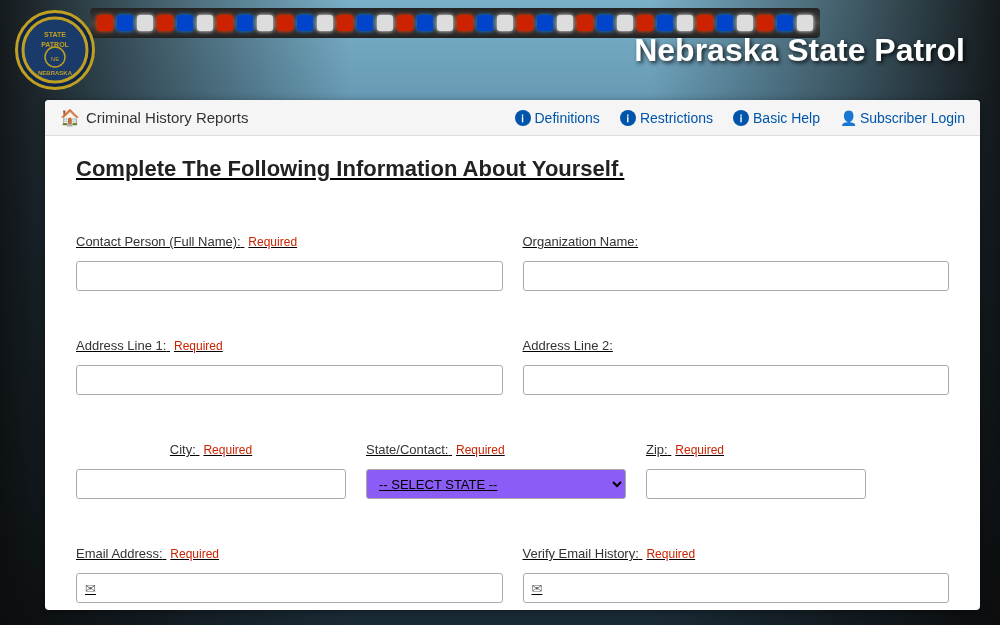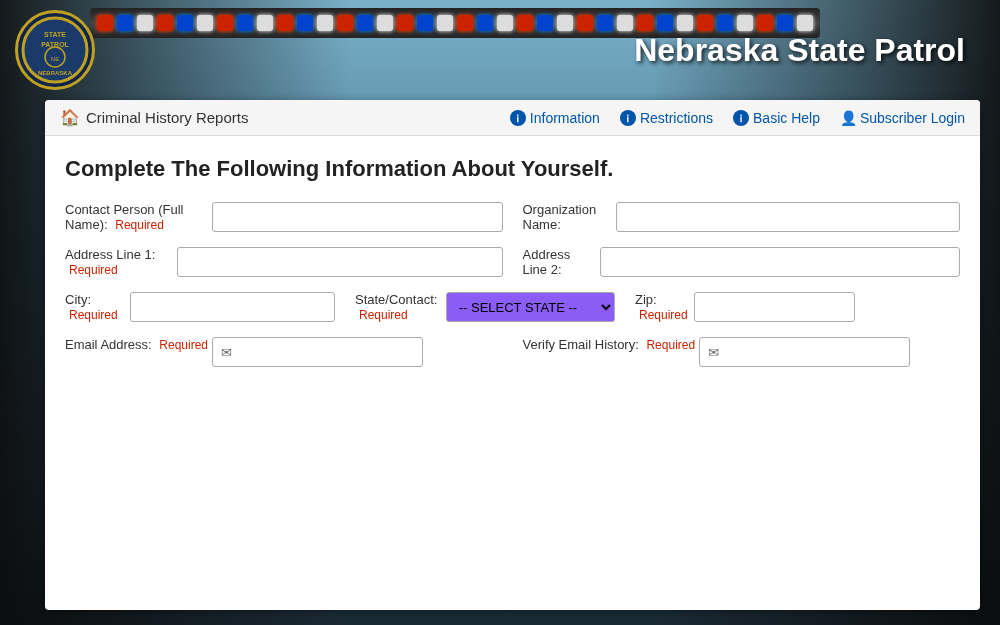--- a/index.html
+++ b/index.html
@@ -168,42 +168,44 @@
 
     .person-icon {
       width: 16px;
       height: 16px;
       color: #0055aa;
       font-size: 14px;
     }
 
     
     .form-area {
-      padding: 20px 20px;
+      padding: 20px 31px;
       overflow-y: auto;
       flex: 1;
+      text-decoration: underline;
     }
 
     .form-title {
       font-size: 22px;
       font-weight: bold;
       color: #222;
       margin-bottom: 20px;
     }
 
     .form-row {
       display: flex;
       gap: 20px;
       margin-bottom: 15px;
     }
 
     .form-group {
       display: flex;
-      flex-direction: row;
-      gap: 4px;
+      flex-direction: column;
+      gap: 12px;
+      margin-top: 32px;
     }
 
     .form-group.half { flex: 1; }
     .form-group.state { flex: 0 0 260px; }
     .form-group.zip { flex: 0 0 220px; }
     .form-group.full { flex: 1; }
 
     .form-label {
       font-size: 13px;
       color: #333;
@@ -349,21 +351,21 @@
 <div class="main-panel">
 
   <div class="nav-bar">
     <div class="nav-left">
       <span class="home-icon">🏠</span>
       <span>Criminal History Reports</span>
     </div>
     <div class="nav-right">
       <a class="nav-link" href="#">
         <span class="nav-icon">ℹ</span>
-        <span>Information</span>
+        <span>Definitions</span>
       </a>
       <a class="nav-link" href="#">
         <span class="nav-icon">ℹ</span>
         <span>Restrictions</span>
       </a>
       <a class="nav-link" href="#">
         <span class="nav-icon">ℹ</span>
         <span>Basic Help</span>
       </a>
       <a class="nav-link" href="#">

